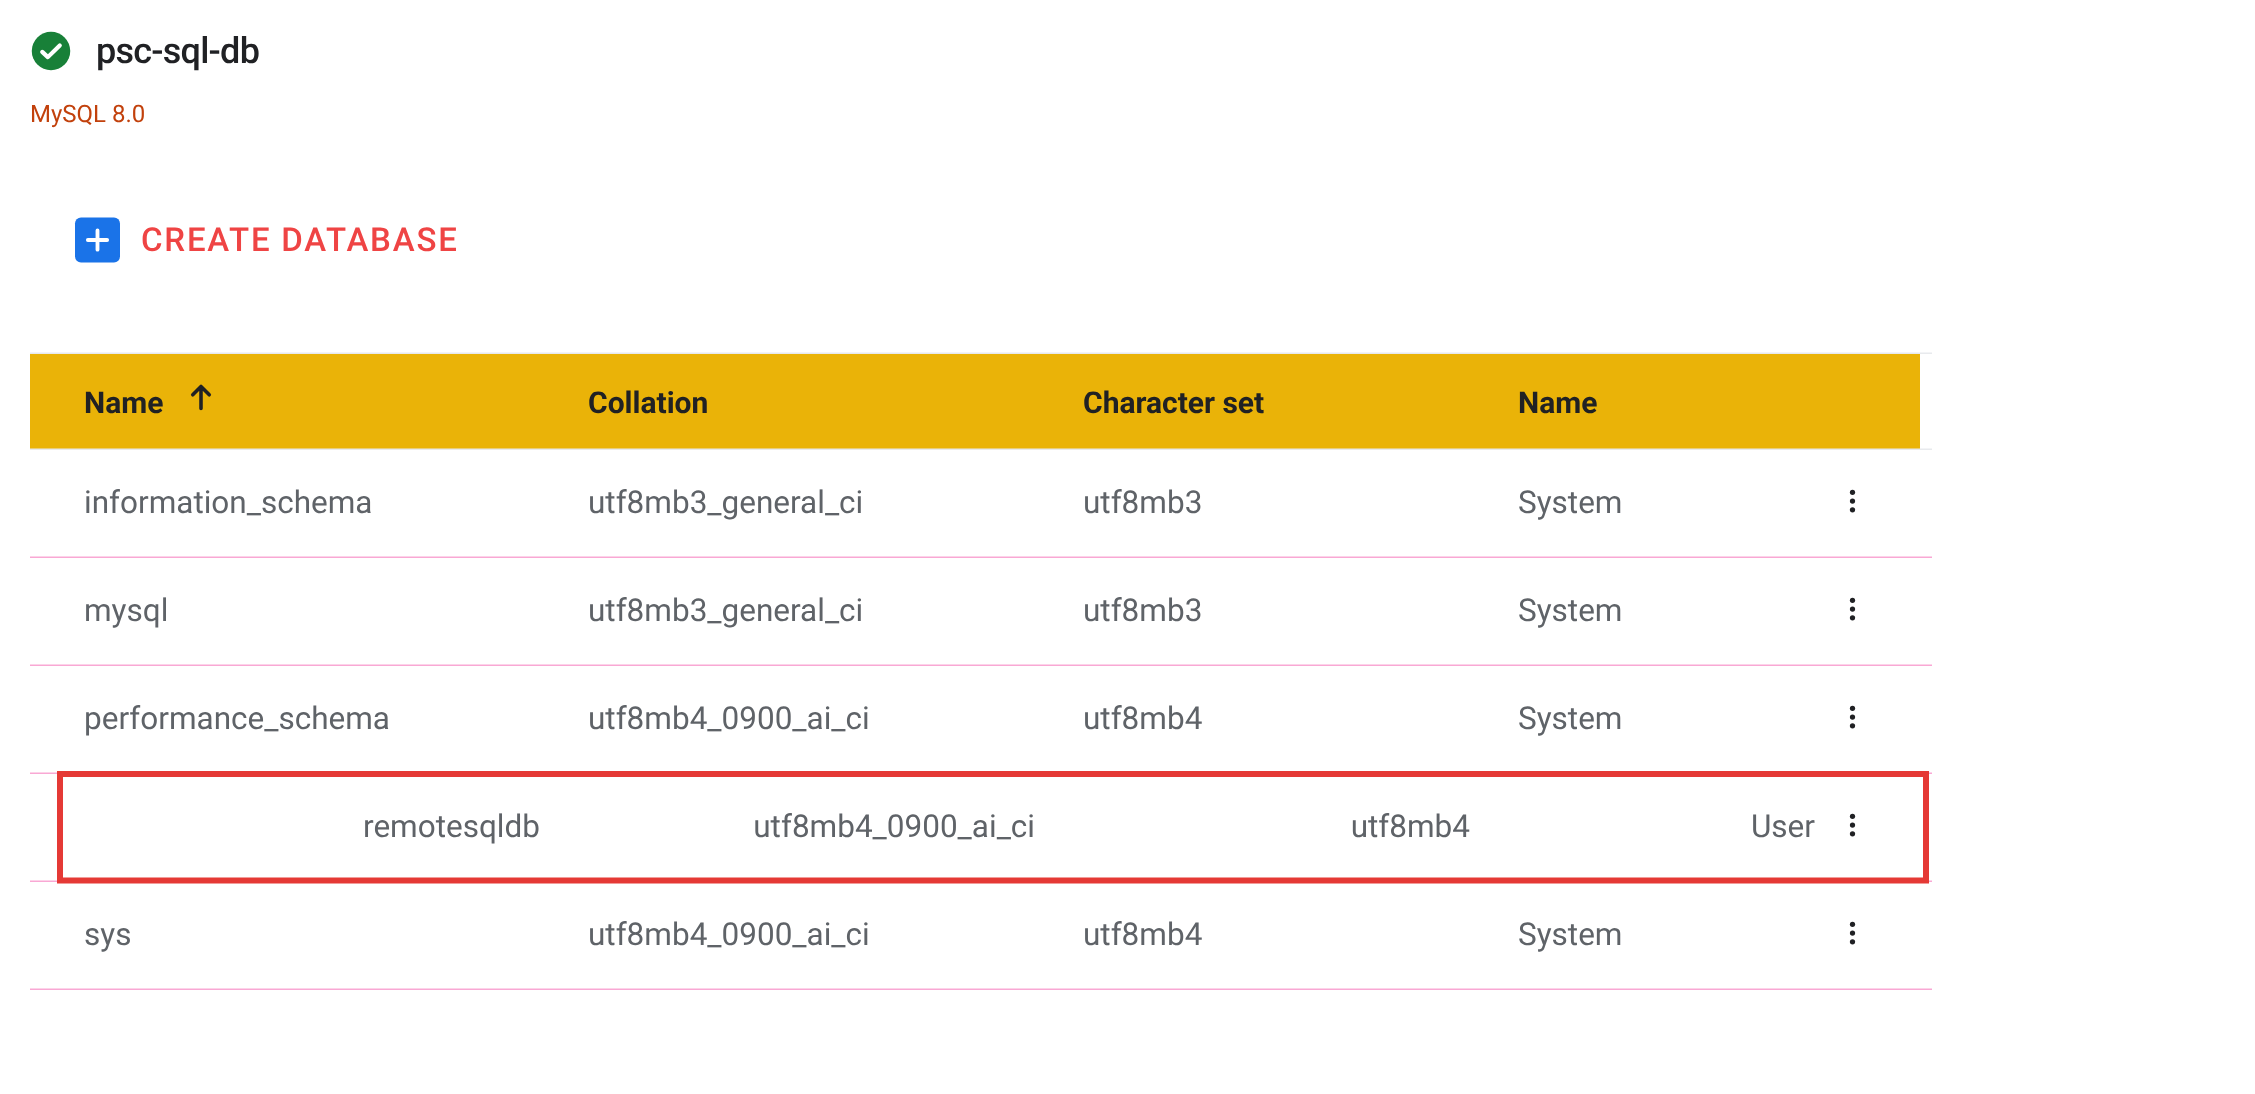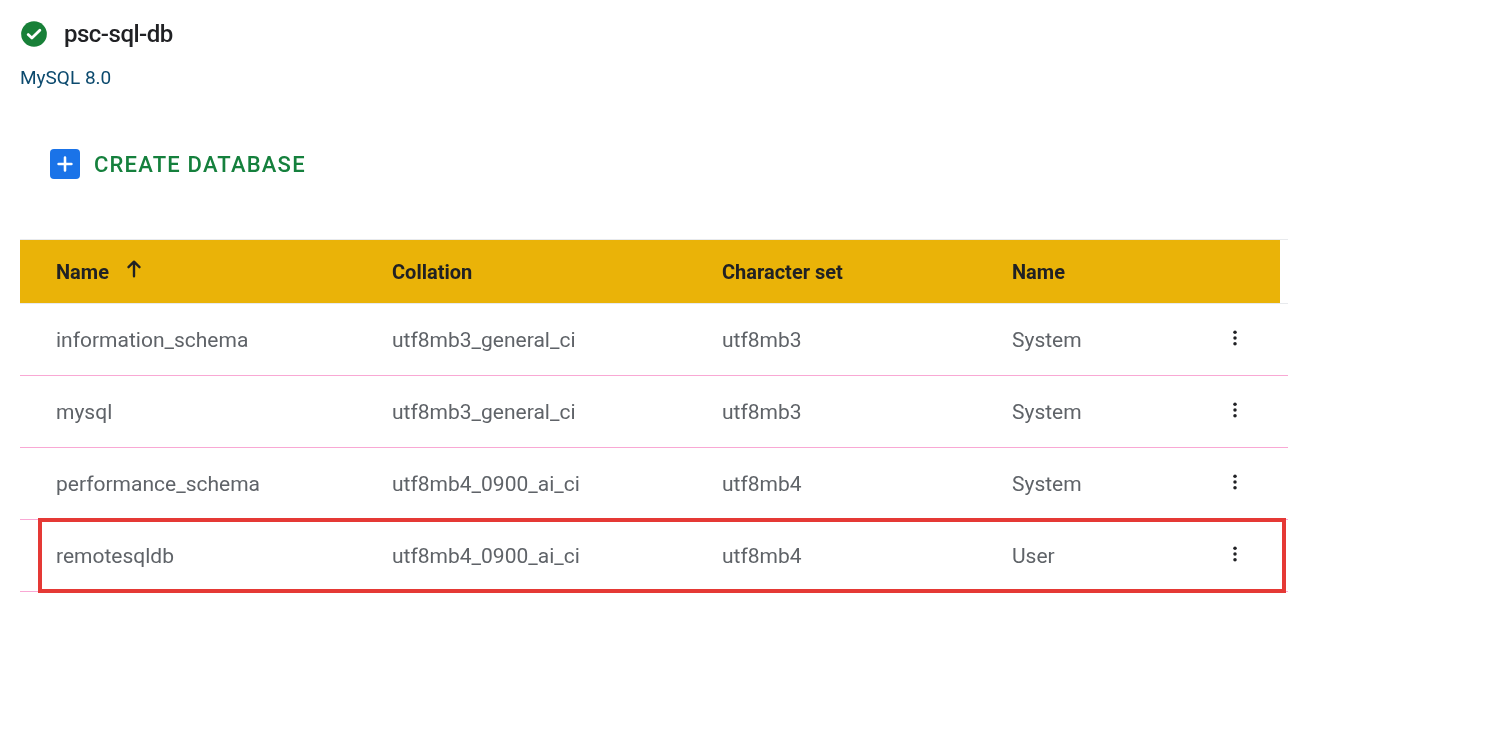--- a/index.html
+++ b/index.html
@@ -22,22 +22,22 @@
     height: 28px;
     flex-shrink: 0;
   }
   .title {
     font-size: 24px;
     font-weight: 500;
     color: #202124;
     letter-spacing: -0.5px;
   }
   .subtitle {
-    font-size: 19px;
-    color: #0c4a6e;
+    font-size: 16px;
+    color: #c2410c;
     margin: 18px 0 0 0;
   }
   .create-btn {
     display: inline-flex;
     align-items: center;
     gap: 14px;
     margin: 60px 0 0 30px;
     cursor: pointer;
     border: none;
     background: none;
@@ -47,21 +47,21 @@
   .plus-box {
     width: 30px;
     height: 30px;
     background: #1a73e8;
     border-radius: 4px;
     display: flex;
     align-items: center;
     justify-content: center;
   }
   .create-label {
-    color: #15803d;
+    color: #ef4444;
     font-size: 22px;
     font-weight: 500;
     letter-spacing: 1.2px;
   }
   .table-wrap {
     margin-top: 60px;
     width: 1268px;
   }
   table {
     width: 100%;
@@ -104,20 +104,21 @@
   }
   .more-btn {
     background: none;
     border: none;
     cursor: pointer;
     padding: 6px;
     display: inline-flex;
   }
   .highlighted {
     position: relative;
+    text-align: right;
   }
   .highlighted::after {
     content: "";
     position: absolute;
     left: 18px;
     right: 2px;
     top: -2px;
     bottom: -2px;
     border: 4px solid #e53935;
     pointer-events: none;
@@ -227,18 +228,31 @@
           <td>utf8mb4</td>
           <td>User</td>
           <td class="actions-cell"><button class="more-btn">
               <span><svg viewBox="0 0 24 24" width="20" height="20">
                   <circle cx="12" cy="5" r="2.1" fill="#202124"></circle>
                   <circle cx="12" cy="12" r="2.1" fill="#202124"></circle>
                   <circle cx="12" cy="19" r="2.1" fill="#202124"></circle>
                 </svg></span>
             </button></td>
         </tr>
+        <tr>
+          <td>sys</td>
+          <td>utf8mb4_0900_ai_ci</td>
+          <td>utf8mb4</td>
+          <td>System</td>
+          <td class="actions-cell"><button class="more-btn">
+              <span><svg viewBox="0 0 24 24" width="20" height="20">
+                  <circle cx="12" cy="5" r="2.1" fill="#202124"></circle>
+                  <circle cx="12" cy="12" r="2.1" fill="#202124"></circle>
+                  <circle cx="12" cy="19" r="2.1" fill="#202124"></circle>
+                </svg></span>
+            </button></td>
+        </tr>
       </tbody>
   </table>
 </div>
 
 
 
 
 </body></html>

